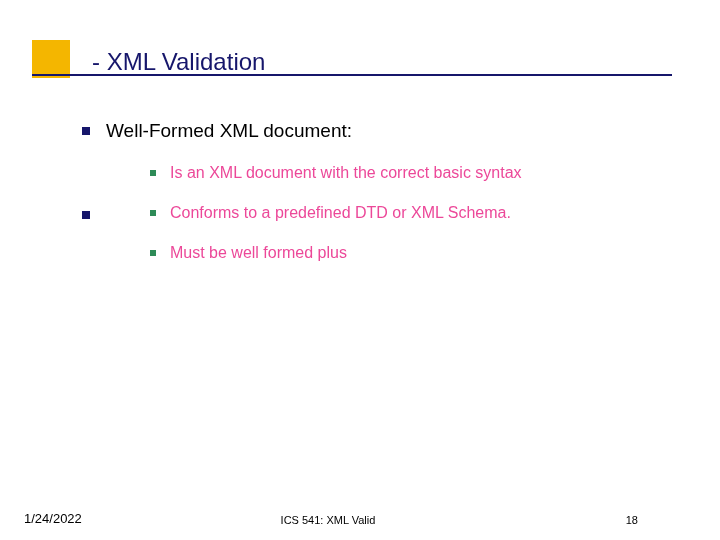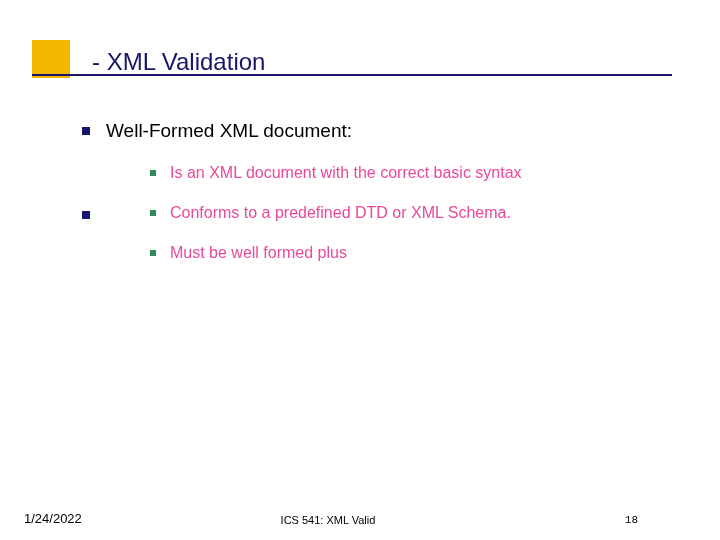--- a/index.html
+++ b/index.html
@@ -98,21 +98,20 @@
     text-align: center;
     font-size: 11px;
     color: #000;
   }
   .footer-right {
     position: absolute;
     right: 18px;
     bottom: 14px;
     font-size: 11px;
     color: #000;
-    font-family: Liberation Mono, monospace;
   }
 </style>
 </head>
 <body>
 
 <div class="slide">
 
   <div class="title-block">
     <div class="title-square"></div>
     <div class="title-bar"></div>

